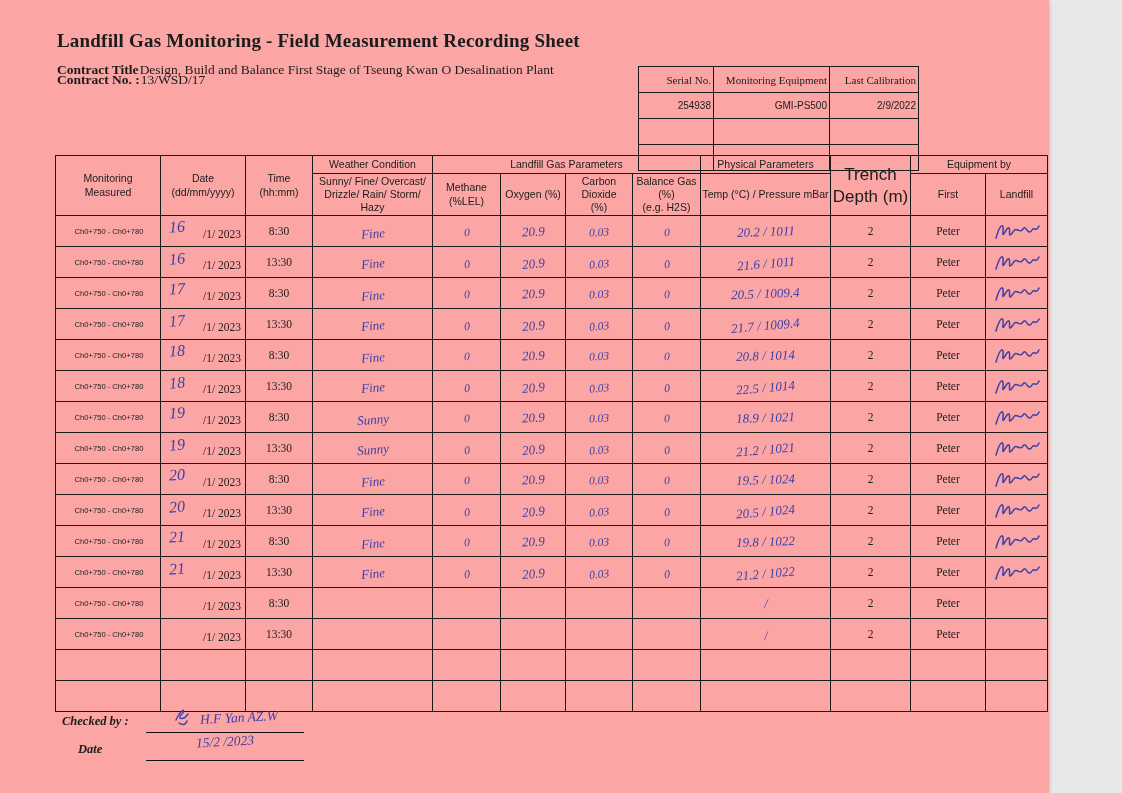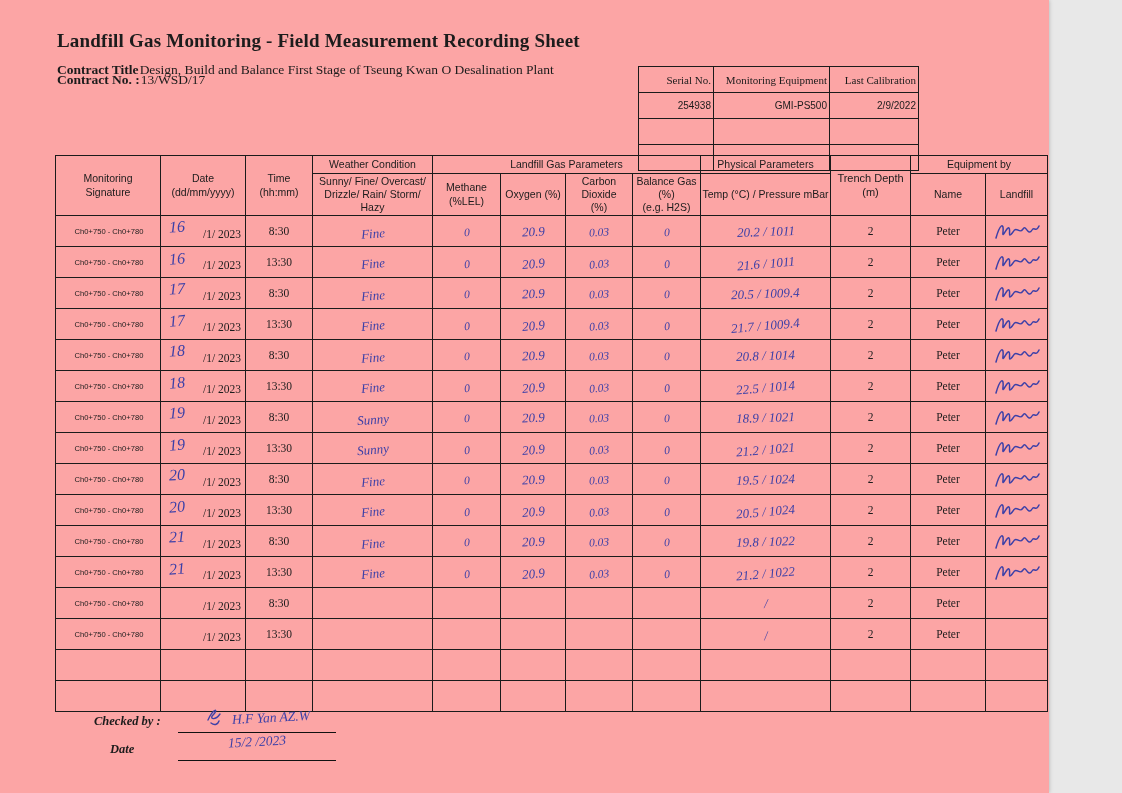--- a/index.html
+++ b/index.html
@@ -38,21 +38,21 @@
   .hw{
     font-family:"Liberation Serif",serif;font-style:italic;color:#3c40a8;
     display:inline-block;transform:rotate(-3deg);
   }
   .hw.weather{font-size:13px;transform:rotate(-4deg) translateY(2px);}
   .hw.v{font-size:11.5px;}
   .hw.temp{font-size:13px;white-space:nowrap;transform:rotate(-2deg);}
   .main tbody tr:nth-child(even) .hw{transform:rotate(-5deg) translateY(1px);}
   td.sig svg{display:block;margin:2px auto 0 auto;}
   
-  .foot-row{position:absolute;font-size:12.5px;margin-left:32px;}
+  .foot-row{position:absolute;font-size:12.5px;}
   .flabel{font-weight:bold;font-style:italic;}
   .fline{
     position:absolute;left:86px;top:-8px;width:158px;height:26px;
     border-bottom:1.6px solid #111;text-align:center;white-space:nowrap;
   }
   .checked{left:62px;top:714px;}
   .datef{left:78px;top:742px;}
   .checked .fline{left:84px;}
   .datef .fline{left:68px;}
   .fline .hw{font-size:13.5px;}
@@ -115,42 +115,42 @@
         <col style="width:67px">
         <col style="width:68px">
       <col style="width:130px">
         <col style="width:80px">
         <col style="width:75px">
         <col style="width:62px">
     </colgroup>
     <thead>
       <tr class="h1">
         <th rowspan="2">Monitoring
-Signature</th>
+Measured</th>
         <th rowspan="2">Date
 (dd/mm/yyyy)</th>
         <th rowspan="2">Time
 (hh:mm)</th>
         <th>Weather Condition</th>
         <th colspan="4">Landfill Gas Parameters</th>
         <th>Physical Parameters</th>
-        <th rowspan="2" style="font-size:11px">Trench Depth (m)</th>
+        <th rowspan="2" style="font-size:17px">Trench Depth (m)</th>
         <th colspan="2">Equipment by</th>
       </tr>
       <tr class="h2">
         <th class="sub">Sunny/ Fine/ Overcast/
 Drizzle/ Rain/ Storm/ Hazy</th>
         <th class="sub">Methane (%LEL)</th>
         <th class="sub">Oxygen (%)</th>
         <th class="sub">Carbon Dioxide
 (%)</th>
         <th class="sub">Balance Gas (%)
 (e.g. H2S)</th>
         <th class="sub">Temp (°C) / Pressure mBar</th>
-        <th class="sub" style="font-size:10.5px">Name</th>
+        <th class="sub" style="font-size:10.5px">First</th>
         <th class="sub" style="font-size:10.5px">Landfill</th>
       </tr>
     </thead>
     <tbody>
         <tr>
       <td class="loc">Ch0+750 - Ch0+780</td>
       <td class="datec">
         <span class="hw day">16</span>
         <span class="printed">/1/ 2023</span>
       </td>

